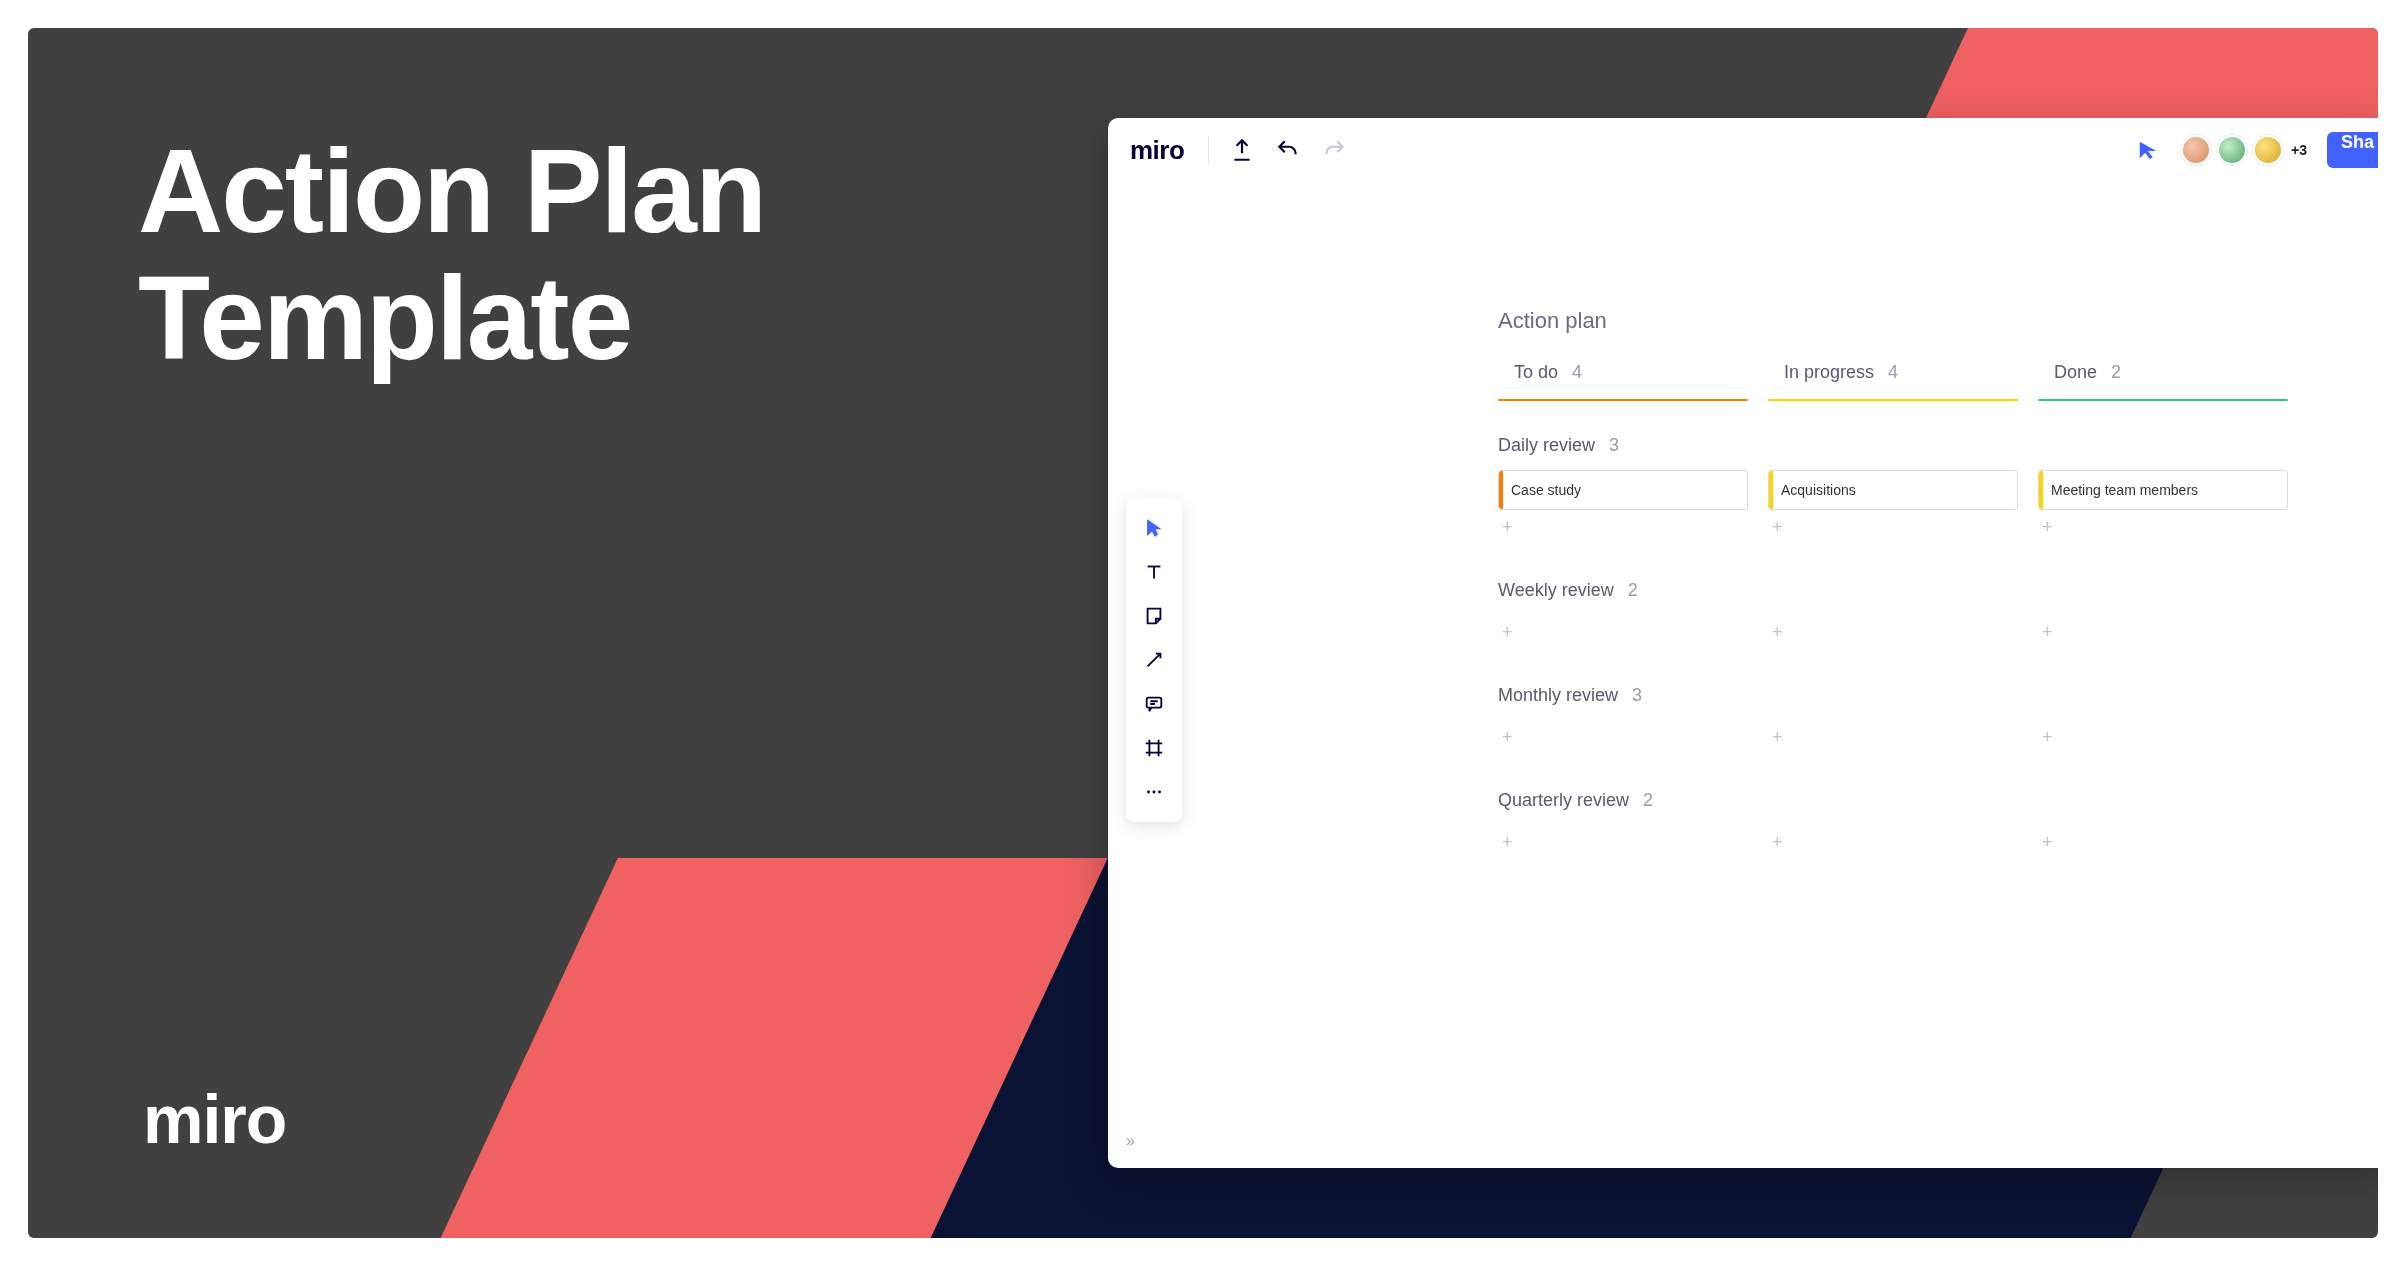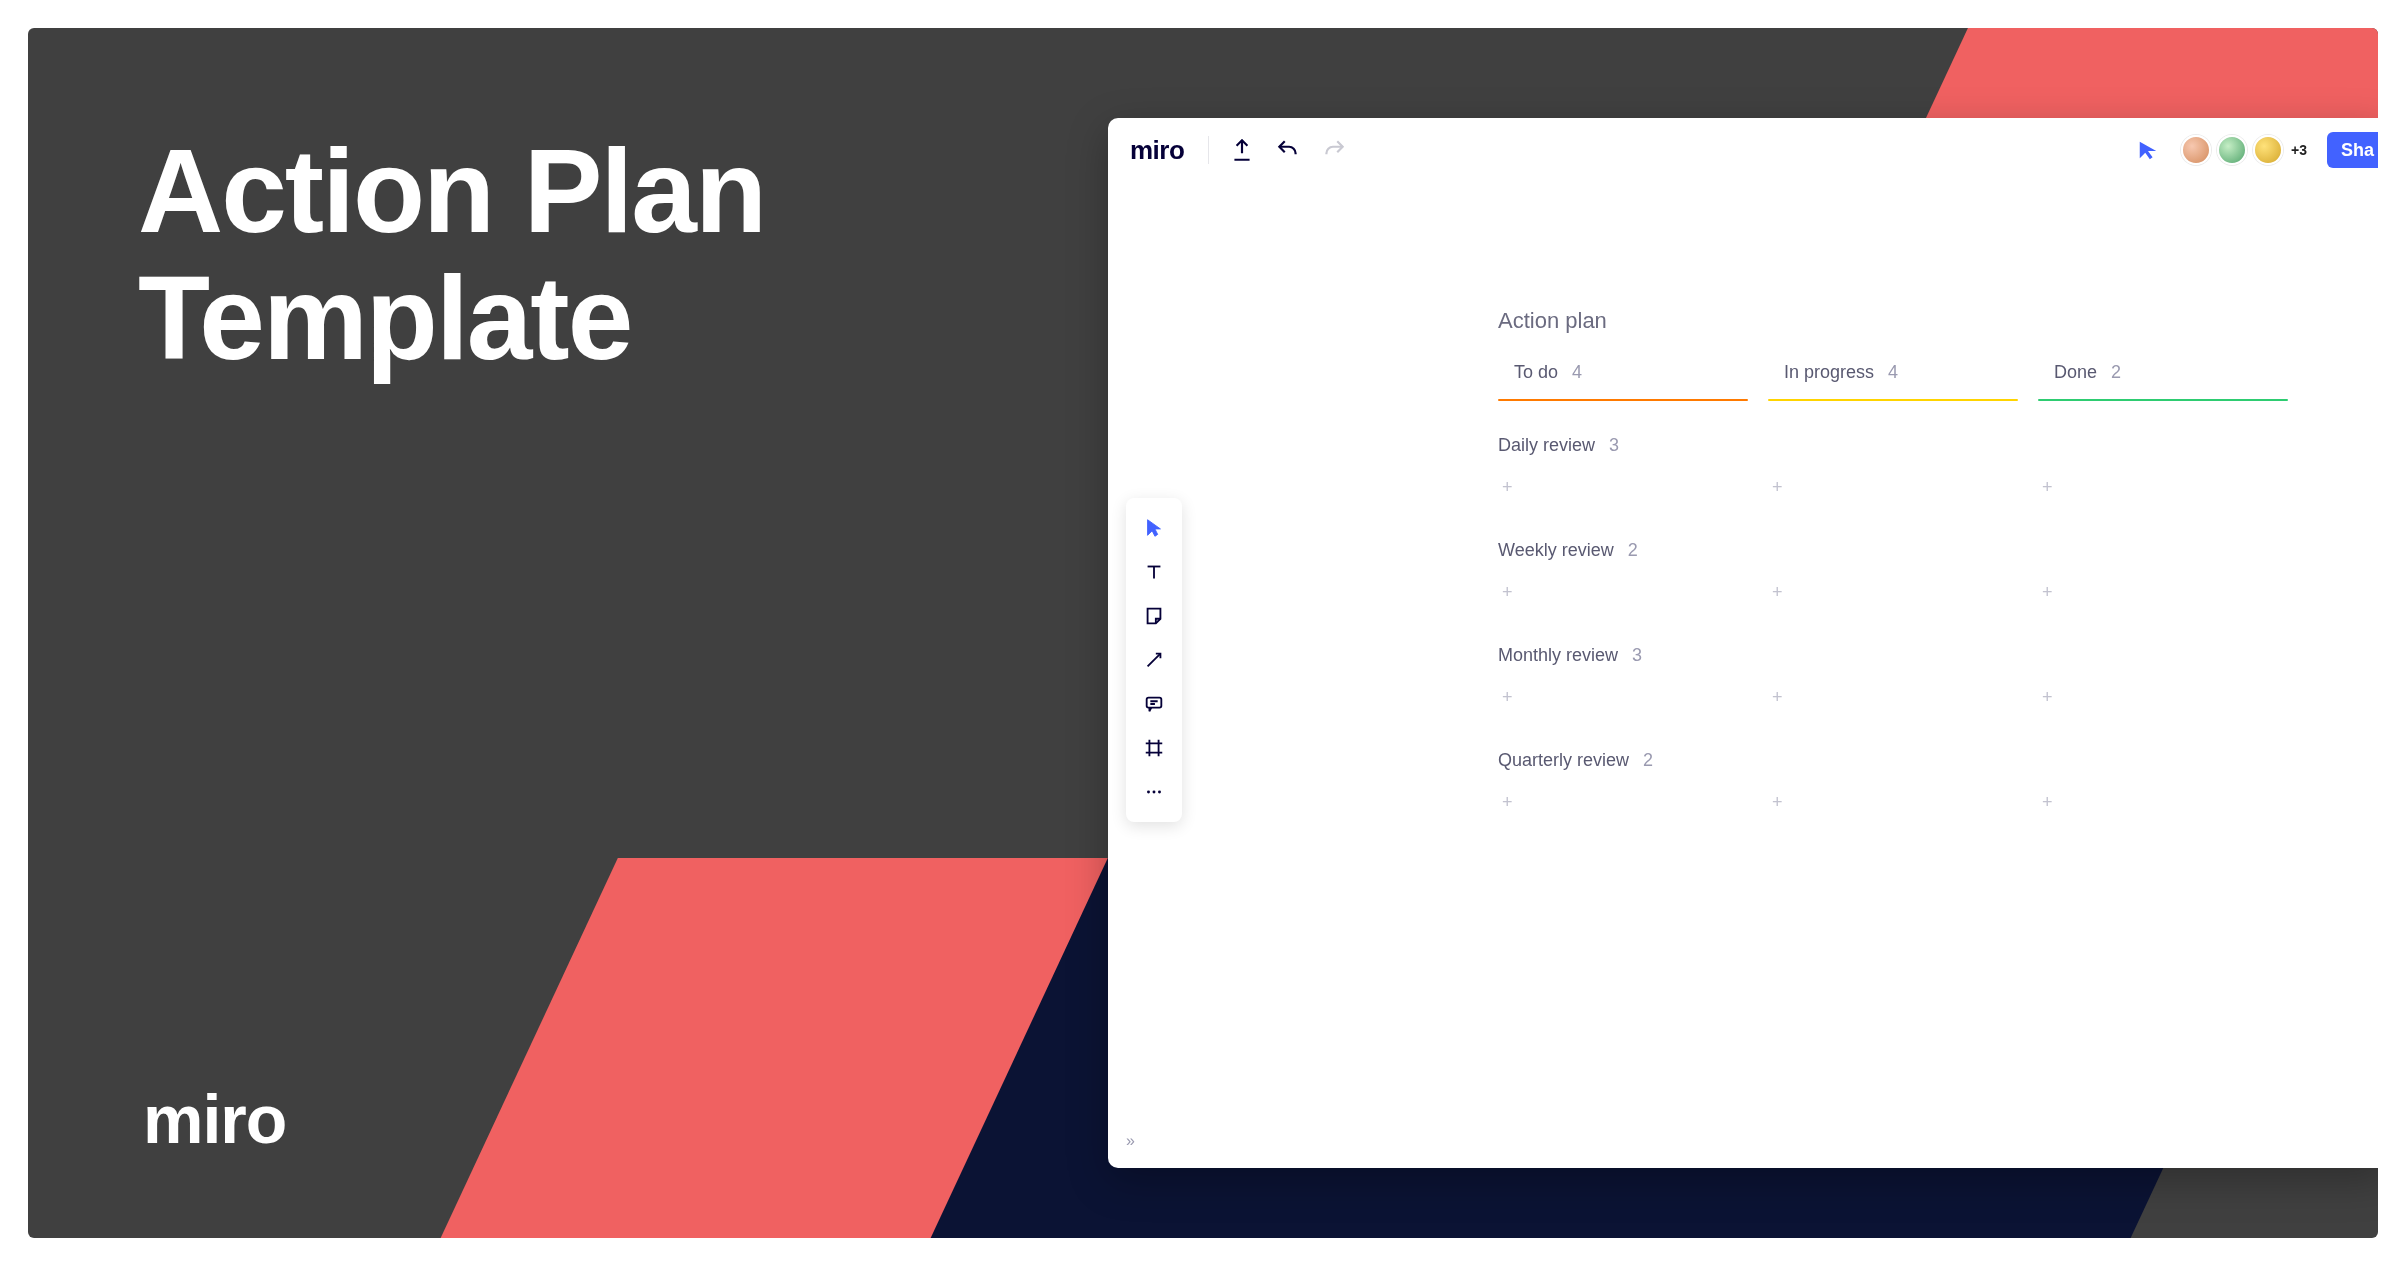--- a/index.html
+++ b/index.html
@@ -92,21 +92,21 @@
     border: 2px solid #fff;
     box-shadow: 0 0 0 1px rgba(0,0,0,0.08);
   }
   .av1 { background: radial-gradient(circle at 35% 35%, #f7c8b0, #d38a5a); }
   .av2 { background: radial-gradient(circle at 35% 35%, #c5eec5, #4fa36a); }
   .av3 { background: radial-gradient(circle at 35% 35%, #ffe27a, #d4a62a); }
   .plus-count { font-size: 14px; color: #222; font-weight: 600; margin-left: 2px; }
   .share-btn {
     background: #4262ff; color: #fff; font-weight: 600;
     border-radius: 6px 0 0 6px; height: 36px;
-    padding: 0 14px; display: flex; align-items: center;
+    padding: 0 14px; display: flex; 
     margin-right: -22px;
   }
   
   .tool-dock {
     position: absolute;
     left: 18px; top: 380px;
     width: 56px;
     background: #fff;
     border-radius: 8px;
     box-shadow: 0 4px 16px rgba(0,0,0,0.12);
@@ -303,20 +303,31 @@
           <div class="col-underline ul-green"></div>
         </div>
 
         <div id="sections">
             <div class="section">
               <div class="section-head">
                 <span>Daily review</span>
                 <span class="count">3</span>
               </div>
               <div class="row3">
+                <div class="card c-orange">
+                  <span>Case study</span>
+                </div>
+                <div class="card c-yellow">
+                  <span>Acquisitions</span>
+                </div>
+                <div class="card c-yellow">
+                  <span>Meeting team members</span>
+                </div>
+              </div>
+              <div class="row3">
                 <div class="add-plus">+</div>
                 <div class="add-plus">+</div>
                 <div class="add-plus">+</div>
               </div>
             </div>
             <div class="section">
               <div class="section-head">
                 <span>Weekly review</span>
                 <span class="count">2</span>
               </div>

